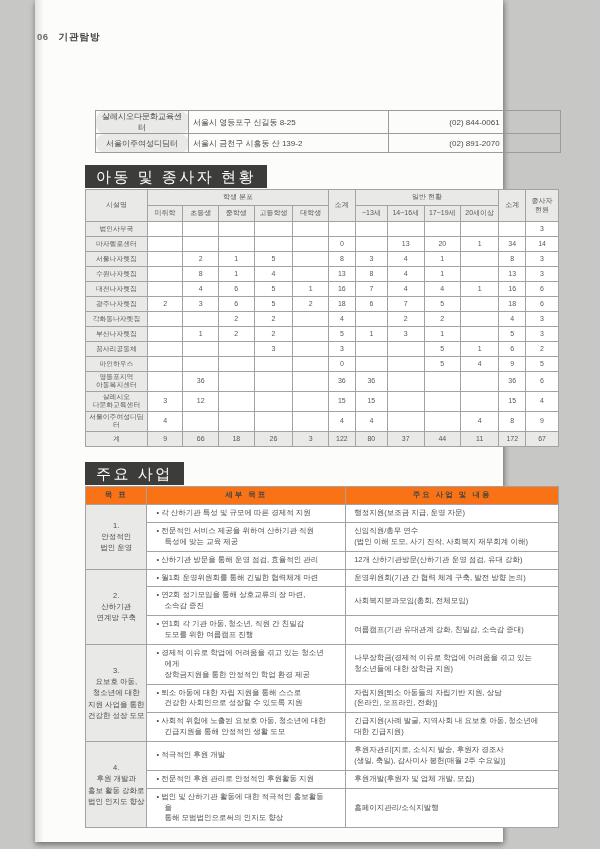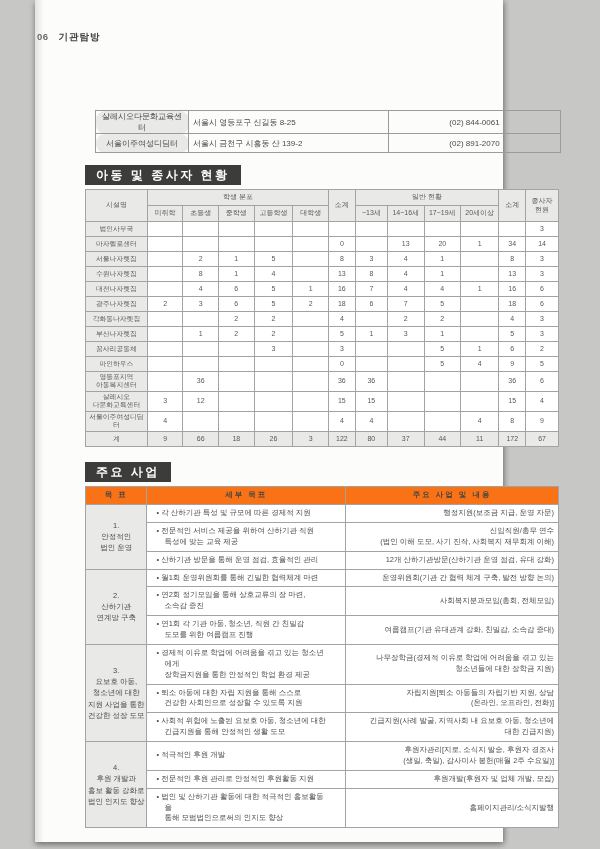--- a/index.html
+++ b/index.html
@@ -31,21 +31,21 @@
   .contact-table{
     position:absolute;left:60px;top:110px;width:466px;table-layout:fixed;
     font-size:8px;color:#4a4a4a;border:1.5px solid #6e6e6e;
   }
   .contact-table td{border:1px solid #9b9b9b;height:18px;padding:0 4px;}
   .contact-table .c-name{background:#e9e9e7;text-align:center;border-radius:9px;}
   .contact-table .c-addr{}
   .contact-table .c-phone{text-align:center;margin-top:35px;}
 
   .section-box{
-    position:absolute;background:#3c3c3b;color:#fdfdfd;font-size:12px;font-weight:bold;
+    position:absolute;background:#3c3c3b;color:#fdfdfd;font-size:15px;font-weight:normal;
     padding:4px 11px 4px 11px;letter-spacing:2.5px;line-height:1;
   }
   #status-box{left:50px;top:165px;}
   #biz-box{left:50px;top:462px;}
 
   .status-table{
     position:absolute;left:50px;top:189px;width:474px;table-layout:fixed;
     font-size:7px;color:#585858;text-align:center;border:1.5px solid #5e5e5e;background:#fff;
   }
   .status-table th,.status-table td{border:1px solid #a3a3a3;padding:1px 1px;line-height:1.25;}
@@ -60,21 +60,21 @@
   }
   .biz-table th,.biz-table td{border:1px solid #a3a3a3;line-height:1.45;}
   .biz-table th{background:#f97316;font-weight:bold;height:15px;letter-spacing:2px;color:#454545;}
   .biz-table td.goal{
     background:#e9e9e7;text-align:center;white-space:pre-line;padding:2px 1px;line-height:1.5;
   }
   .biz-table td.detail{
     white-space:pre-line;padding:3px 14px 3px 17px;text-indent:-8px;vertical-align:middle;
   }
   .biz-table td.detail::before{content:"• ";}
-  .biz-table td.content{white-space:pre-line;padding:3px 4px 3px 8px;vertical-align:middle;text-align:right;}
+  .biz-table td.content{white-space:pre-line;padding:3px 4px 3px 8px;vertical-align:middle;}
 </style>
 </head>
 <body>
 
 <div class="page">
 
   <div class="doc-header">
     <span class="num">06</span><span class="ttl">기관탐방</span>
   </div>
 

